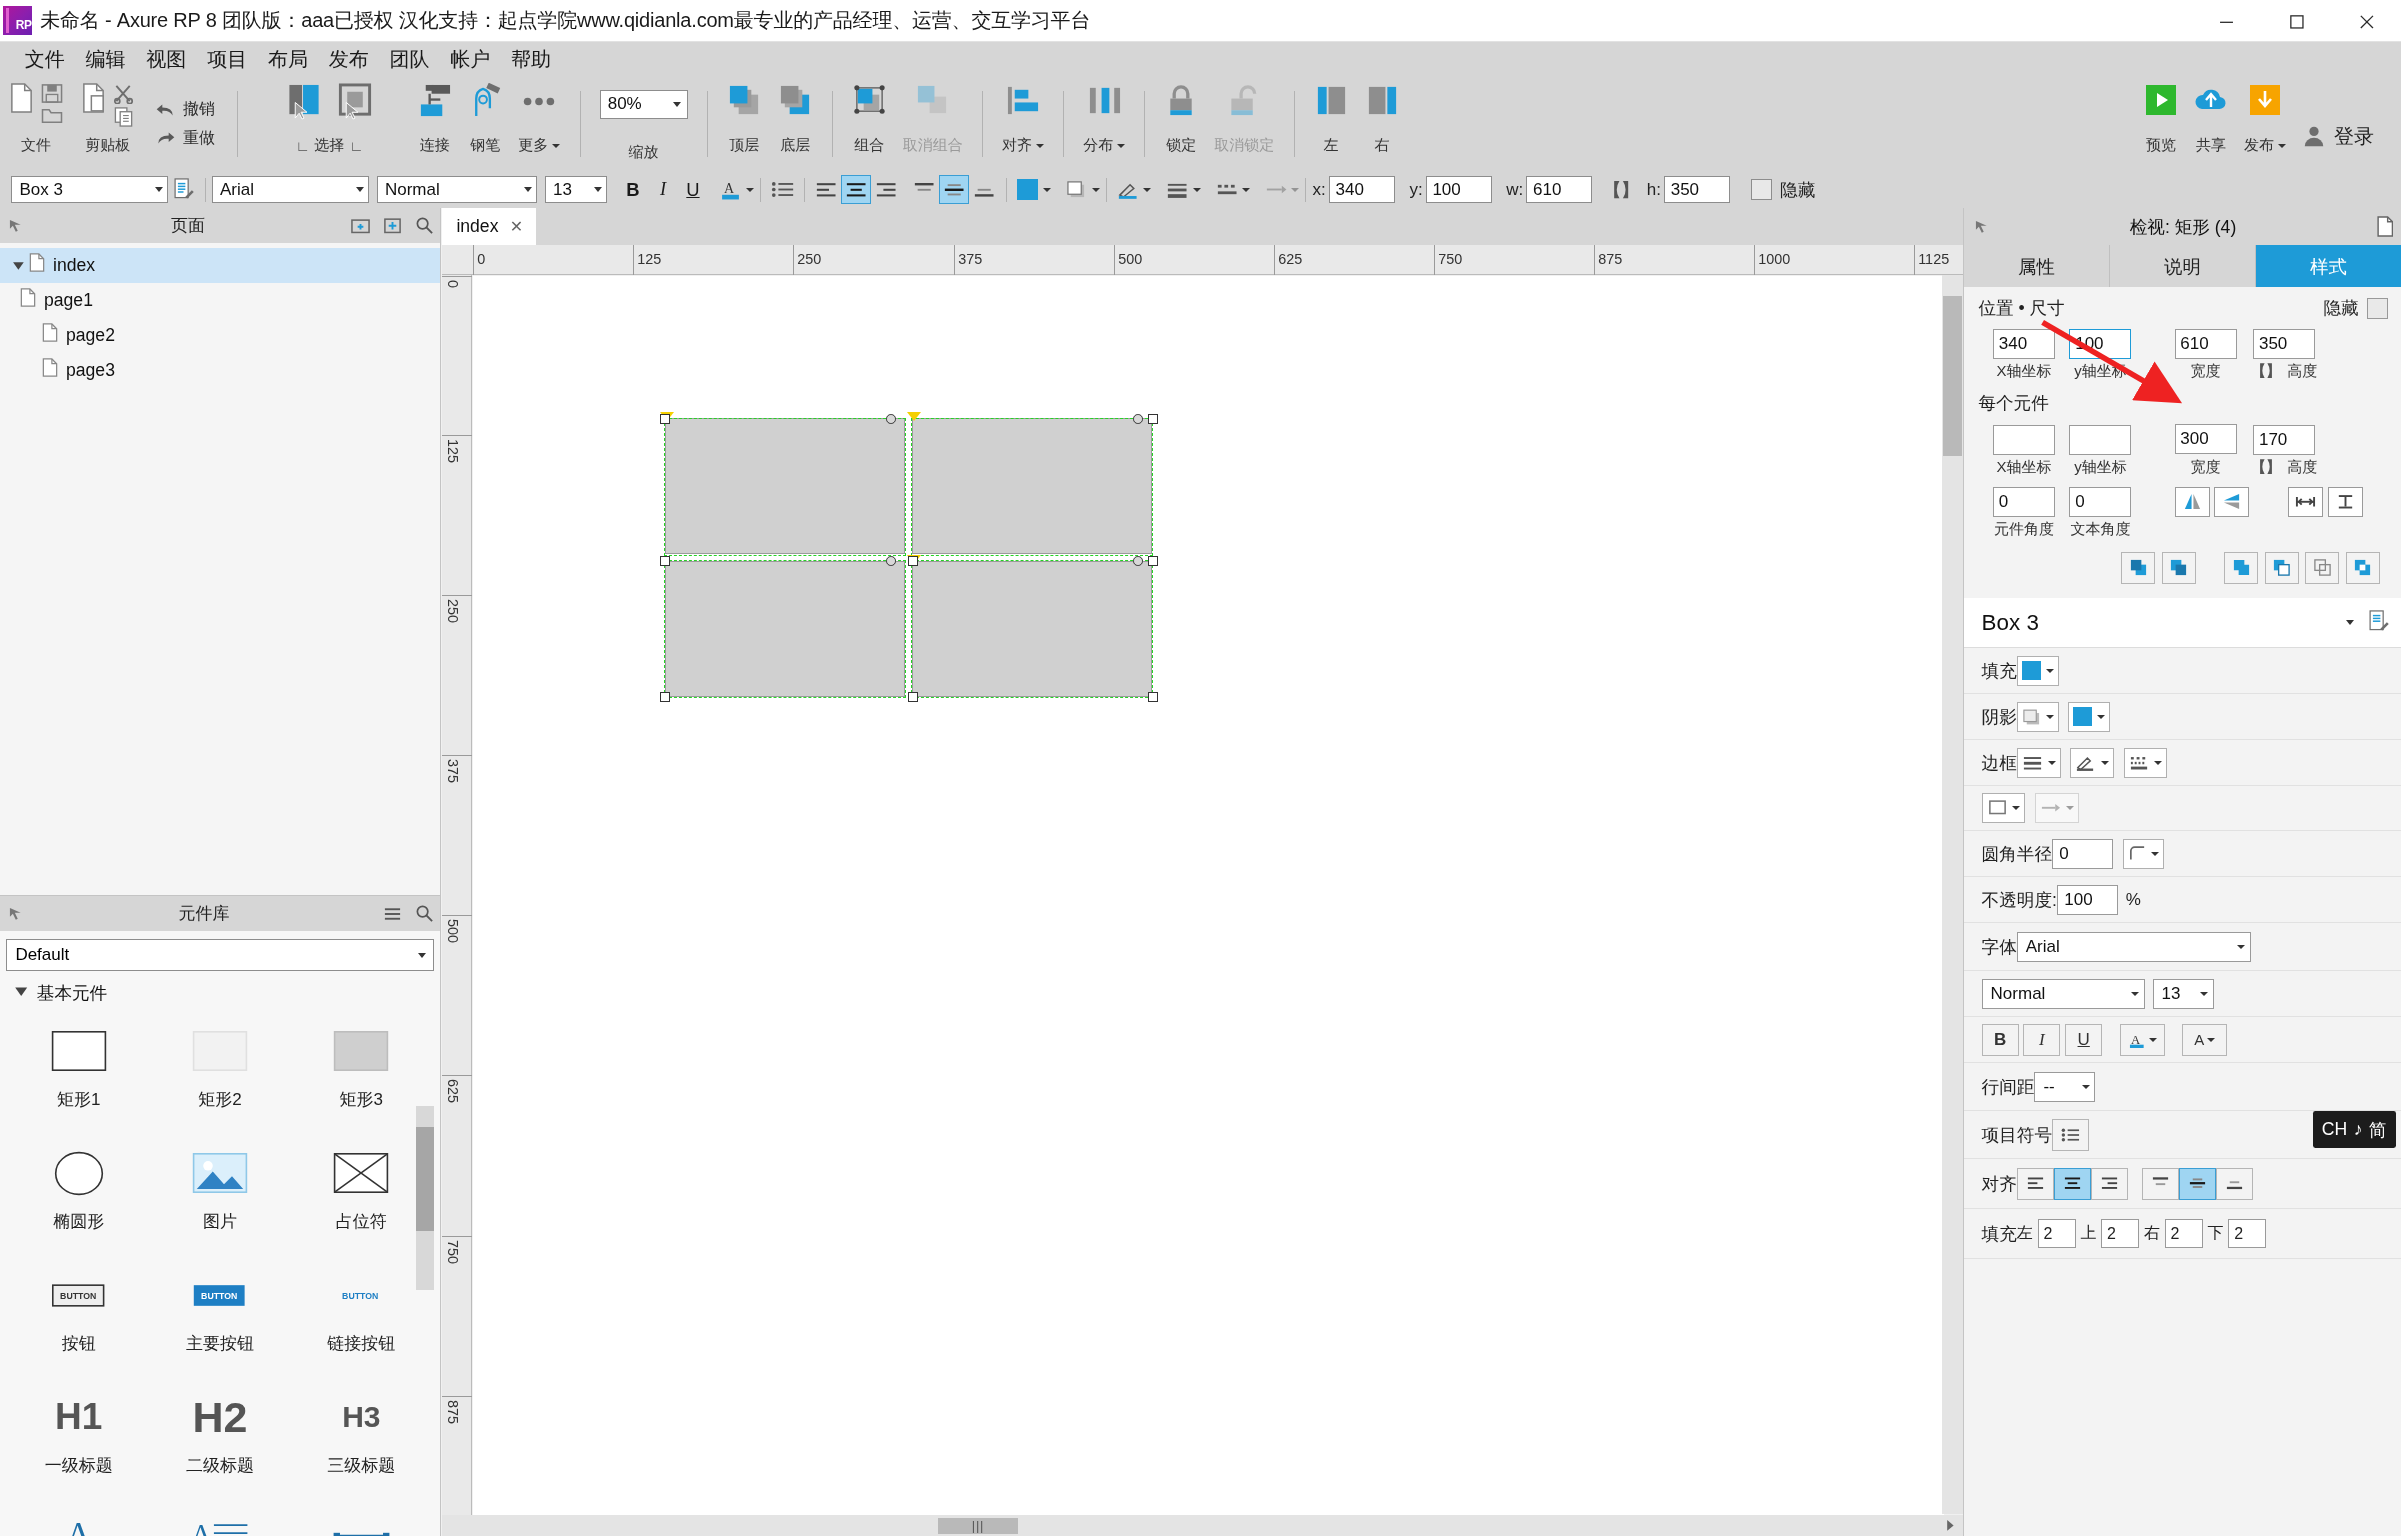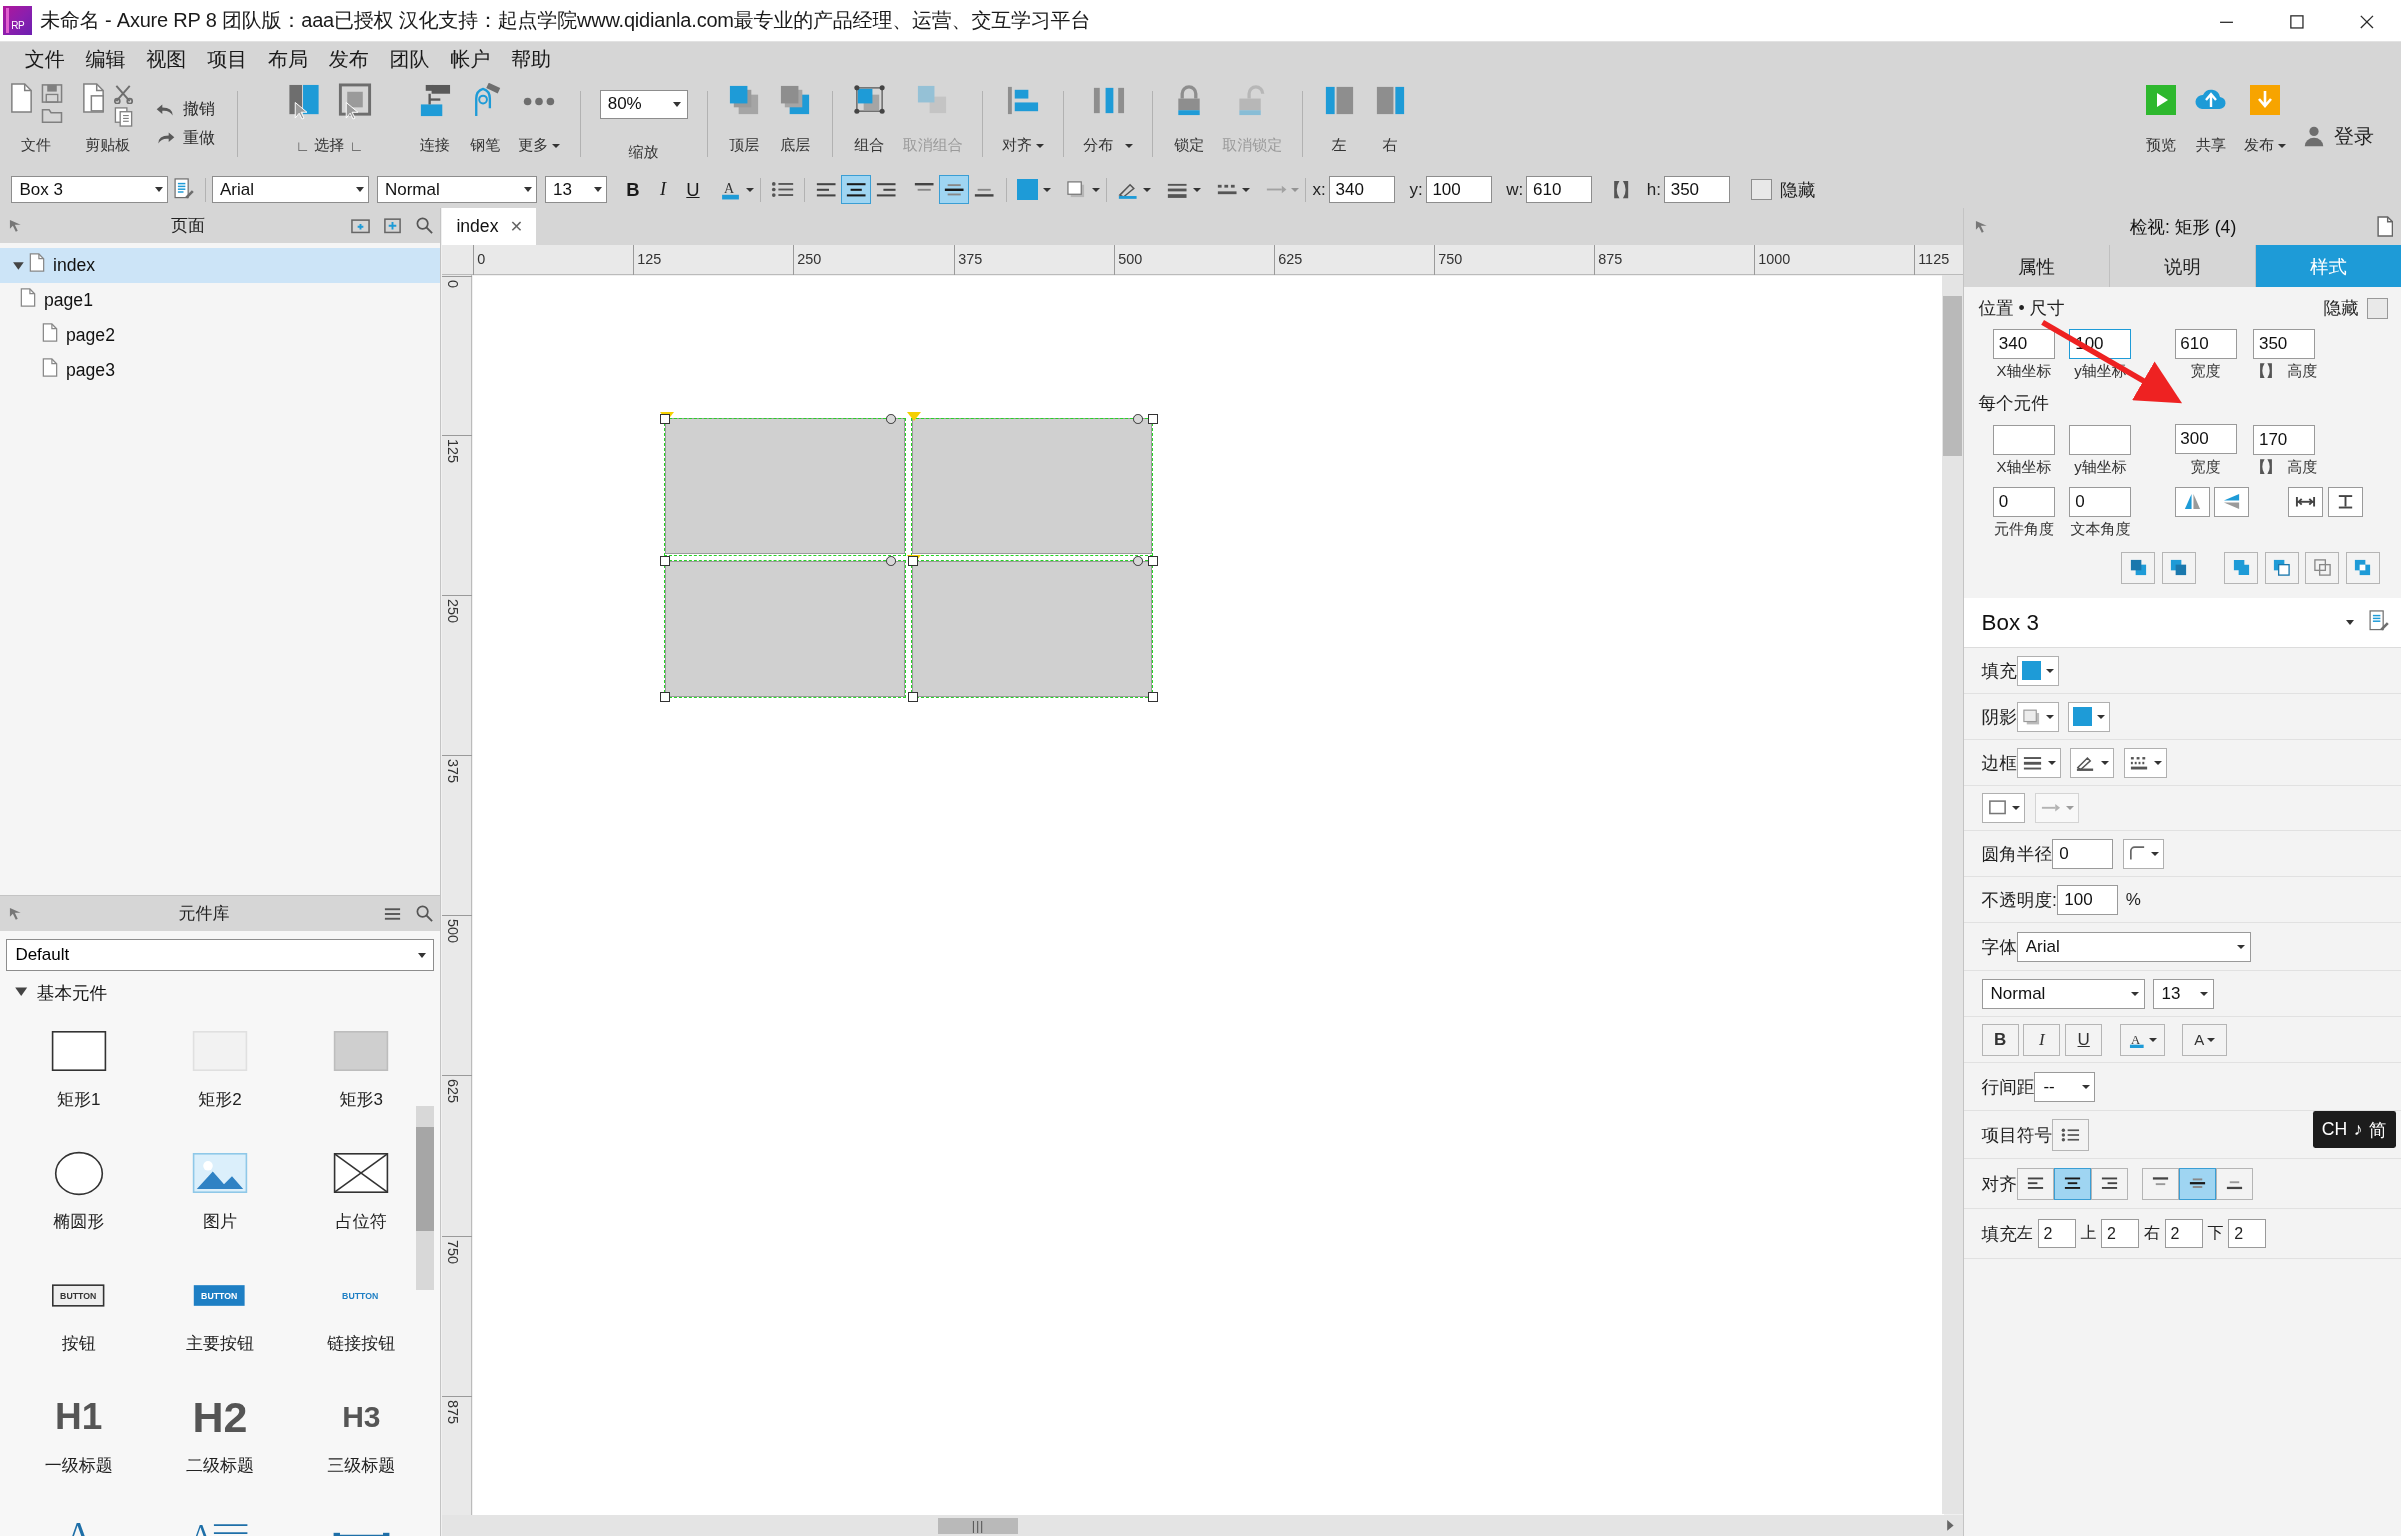--- a/index.html
+++ b/index.html
@@ -17,21 +17,21 @@
     background: #ffffff; display: flex; align-items: center;
     border-bottom: 0.8px solid #e2e2e2;
   }
   .app-logo {
     width: 29px; height: 29px; margin-left: 3.2px; margin-right: 8px;
     background: linear-gradient(135deg,#b0179b 0%, #8a1fae 55%, #6c1fb0 100%);
     display:flex; align-items:flex-end; justify-content:center;
     position: relative; flex: none;
   }
   .app-logo .bar { position:absolute; left:2.4px; top:2.4px; bottom:2.4px; width:3.2px; background:#e060d0;}
-  .app-logo span { color:#fff; font-size:10px; font-weight:normal; line-height:1; padding-bottom:4px; letter-spacing:-0.4px;}
+  .app-logo span { color:#fff; font-size:12px; font-weight:bold; line-height:1; padding-bottom:4px; letter-spacing:-0.4px;padding-left:12px;}
   .title-text { font-size: 20px; color: #1a1a1a; white-space: nowrap; letter-spacing: -0.2px; }
   .win-controls { position:absolute; right: 0; top: 0; height: 42px; display:flex; }
   .win-btn { width: 70px; height: 42px; display:flex; align-items:center; justify-content:center; }
   .win-btn svg { stroke:#2b2b2b; }
 
   
   .menubar {
     position: absolute; left: 0; top: 42px; width: 2401px; height: 35px;
     background: #d6d6d6; display: flex; align-items: center; padding-left: 14.4px;
   }
@@ -403,21 +403,21 @@
     <div class="tb-sep"></div>
 
     <div class="tb-btn">
       <div class="tb-icons">
         <svg width="37" height="35" viewBox="0 0 38 36">
             <rect x="4" y="5" width="6" height="26" fill="#8e8e8e"></rect>
             <rect x="16" y="5" width="8" height="26" fill="#1e9bd7"></rect>
             <rect x="29" y="5" width="6" height="26" fill="#8e8e8e"></rect>
           </svg>
       </div>
-      <div style="display:flex;align-items:center;gap:12px;">
+      <div style="display:flex;align-items:center;gap:4px;">
         <span class="tb-label">分布</span>
         <span class="caret sm"></span>
       </div>
     </div>
 
     <div class="tb-sep"></div>
 
     <div class="tb-btn">
       <div class="tb-icons">
         <svg width="34" height="35" viewBox="0 0 34 36">

